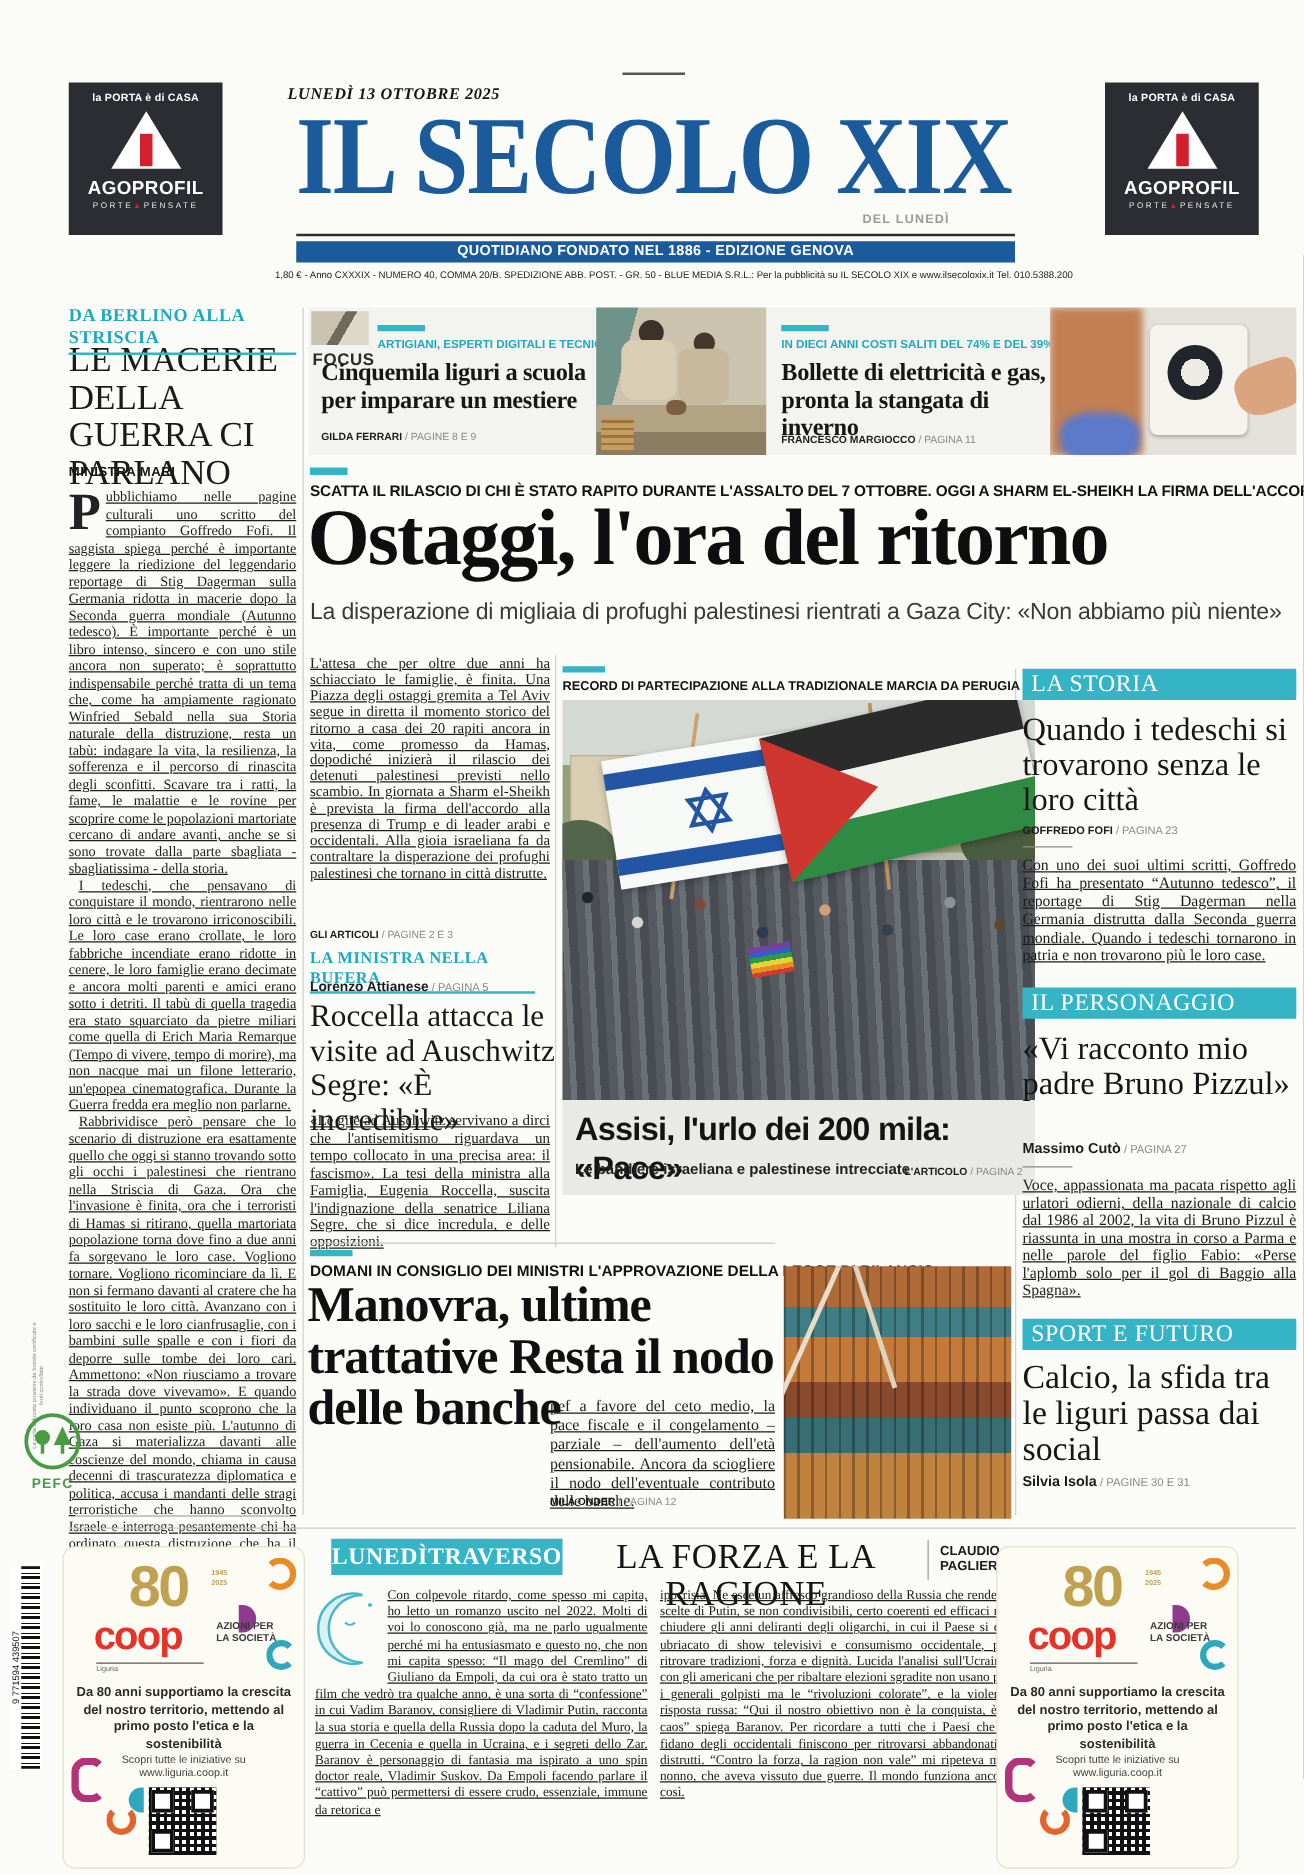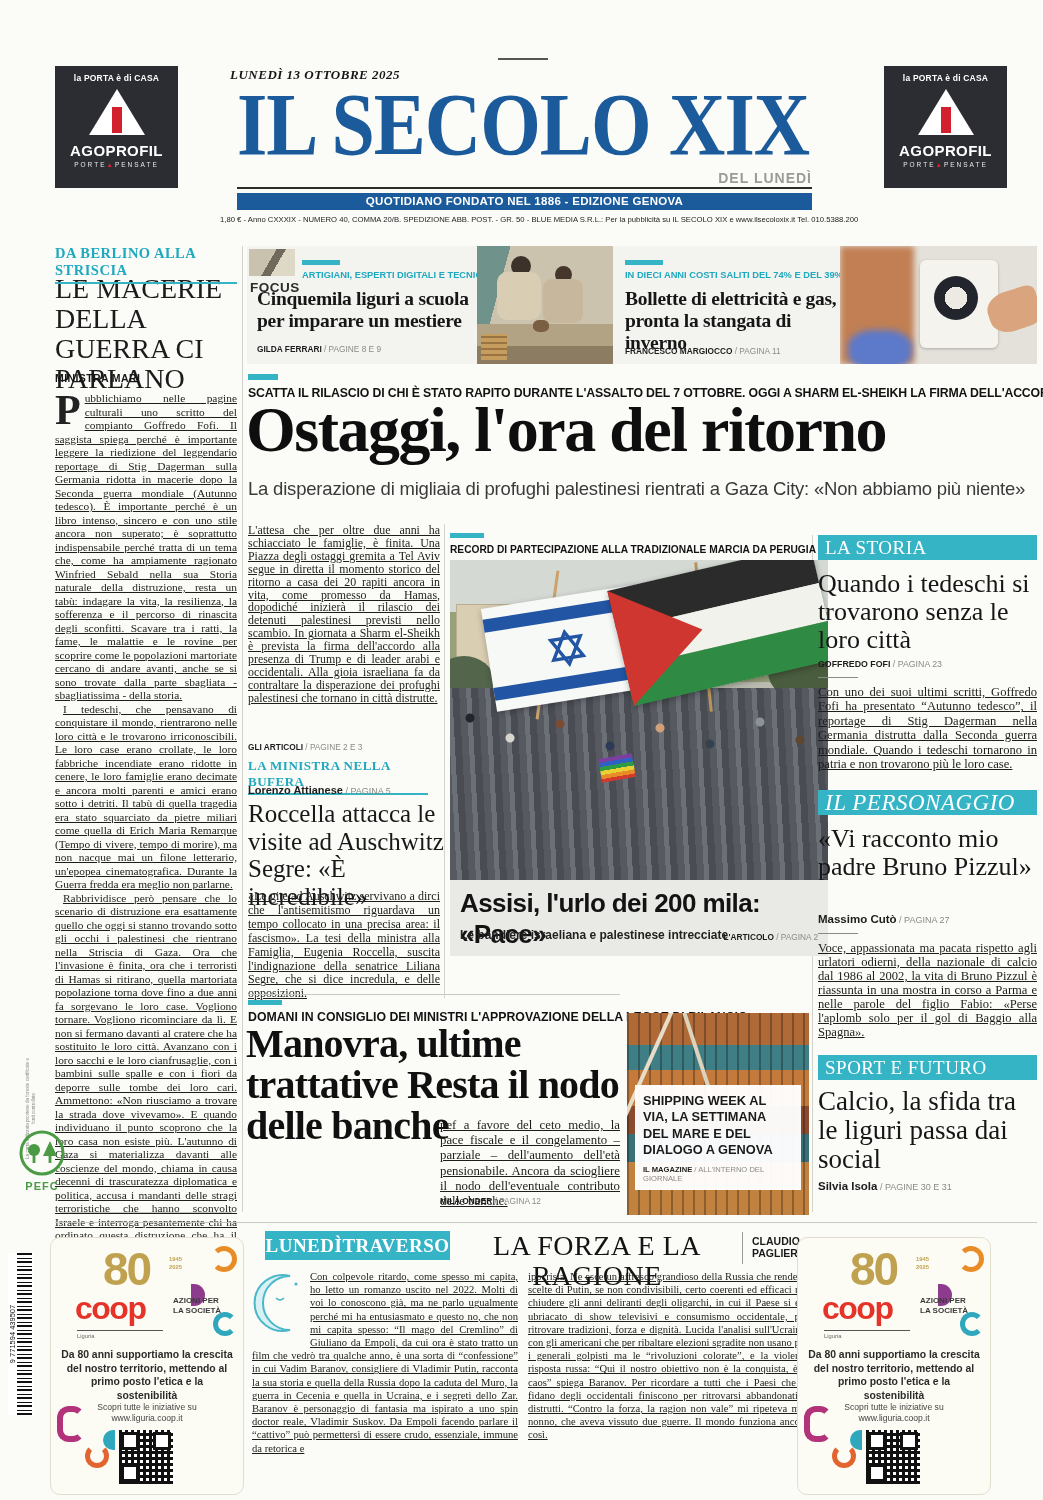--- a/index.html
+++ b/index.html
@@ -55,21 +55,21 @@
     </div>
     <div style="font-size:15px;font-weight:bold;margin-top:7px;letter-spacing:.4px;">AGOPROFIL</div>
     <div style="font-size:6.5px;letter-spacing:2px;color:#e8e8e8;margin-top:2px;">
       <span>PORTE</span><span style="color:#d3202e;">▲</span><span>PENSATE</span>
     </div>
   </div>
 
   <div class="abs" style="left:498px;top:58px;width:50px;height:2px;background:#555;"></div>
   <div class="abs" style="left:230px;top:67px;width:585px;text-align:left;font-size:13px;font-weight:bold;letter-spacing:.5px;font-style:italic;">LUNEDÌ 13 OTTOBRE 2025</div>
   <div class="abs m-title" style="left:228px;top:80px;width:590px;font-size:78px;line-height:1;">IL SECOLO XIX</div>
-  <div class="abs sans" style="left:690px;top:170px;width:122px;text-align:right;font-size:14px;font-weight:bold;color:#9a9a98;letter-spacing:1px;">DEL LUNEDÌ</div>
+  <div class="abs sans" style="left:690px;top:170px;width:122px;text-align:left;font-size:10px;font-weight:bold;color:#9a9a98;letter-spacing:1px;">DEL LUNEDÌ</div>
   <div class="abs" style="left:237px;top:187px;width:575px;height:2px;background:#2c2c2c;"></div>
   <div class="abs sans" style="left:237px;top:193px;width:575px;height:17px;background:#1b5b9b;color:#fff;font-size:11.5px;font-weight:bold;text-align:center;line-height:17px;letter-spacing:.3px;">QUOTIDIANO FONDATO NEL 1886 - EDIZIONE GENOVA</div>
   <div class="abs sans" style="left:220px;top:215px;width:610px;font-size:7.7px;color:#222;text-align:center;white-space:nowrap;">1,80 € - Anno CXXXIX - NUMERO 40, COMMA 20/B. SPEDIZIONE ABB. POST. - GR. 50 - BLUE MEDIA S.R.L.: Per la pubblicità su IL SECOLO XIX e www.ilsecoloxix.it Tel. 010.5388.200</div>
 
   <div class="abs" style="left:55px;top:274px;width:182px;font-size:28px;line-height:1.07;color:#1b1b1b;">LE MACERIE DELLA GUERRA CI PARLANO</div>
   <div class="abs sechead" style="left:55px;top:245px;width:182px;color:#1fa9bf;font-size:14.5px;border-bottom:2px solid #35b4c6;padding-bottom:3px;">DA BERLINO ALLA STRISCIA</div>
   <div class="abs sans" style="left:55px;top:372px;width:182px;font-size:10.5px;font-weight:bold;letter-spacing:.4px;">MINISTRA MARI</div>
   <div class="abs body-just" style="left:55px;top:392px;width:182px;font-size:11.4px;line-height:13.5px;">
     <p class="dropcap" style="margin:0;">Pubblichiamo nelle pagine culturali uno scritto del compianto Goffredo Fofi. Il saggista spiega perché è importante leggere la riedizione del leggendario reportage di Stig Dagerman sulla Germania ridotta in macerie dopo la Seconda guerra mondiale (Autunno tedesco). È importante perché è un libro intenso, sincero e con uno stile ancora non superato; è soprattutto indispensabile perché tratta di un tema che, come ha ampiamente ragionato Winfried Sebald nella sua Storia naturale della distruzione, resta un tabù: indagare la vita, la resilienza, la sofferenza e il percorso di rinascita degli sconfitti. Scavare tra i ratti, la fame, le malattie e le rovine per scoprire come le popolazioni martoriate cercano di andare avanti, anche se si sono trovate dalla parte sbagliata - sbagliatissima - della storia.</p>
     <p style="margin:0;text-indent:8px;">I tedeschi, che pensavano di conquistare il mondo, rientrarono nelle loro città e le trovarono irriconoscibili. Le loro case erano crollate, le loro fabbriche incendiate erano ridotte in cenere, le loro famiglie erano decimate e ancora molti parenti e amici erano sotto i detriti. Il tabù di quella tragedia era stato squarciato da pietre miliari come quella di Erich Maria Remarque (Tempo di vivere, tempo di morire), ma non nacque mai un filone letterario, un'epopea cinematografica. Durante la Guerra fredda era meglio non parlarne.</p>
@@ -189,21 +189,21 @@
   <div class="abs" style="left:818px;top:535px;width:219px;">
     <div class="teal-bg" style="height:25px;font-size:19px;line-height:25px;padding-left:7px;letter-spacing:.5px;">LA STORIA</div>
     <div class="abs" style="left:0;top:35px;width:219px;font-size:26px;line-height:1.08;color:#161616;font-family:Liberation Serif, serif;">Quando i tedeschi si trovarono senza le loro città</div>
     <div class="abs byl" style="left:0;top:124px;font-size:8.8px;">
       <span class="byl-n">GOFFREDO FOFI</span>
       <span>/ PAGINA 23</span>
     </div>
     <div class="abs" style="left:0;top:142px;width:40px;height:1px;background:#8a8a86;"></div>
     <div class="abs body-just" style="left:0;top:150px;width:219px;font-size:12.6px;line-height:14.4px;">Con uno dei suoi ultimi scritti, Goffredo Fofi ha presentato “Autunno tedesco”, il reportage di Stig Dagerman nella Germania distrutta dalla Seconda guerra mondiale. Quando i tedeschi tornarono in patria e non trovarono più le loro case.</div>
 
-    <div class="teal-bg abs" style="left:0;top:255px;width:212px;height:25px;font-size:23px;line-height:25px;padding-left:7px;letter-spacing:.5px;font-style:italic;">IL PERSONAGGIO</div>
+    <div class="teal-bg abs" style="left:0;top:255px;width:212px;height:25px;font-size:19px;line-height:25px;padding-left:7px;letter-spacing:.5px;">IL PERSONAGGIO</div>
     <div class="abs" style="left:0;top:290px;width:219px;font-size:26px;line-height:1.08;color:#161616;">«Vi racconto mio padre Bruno Pizzul»</div>
     <div class="abs byl" style="left:0;top:378px;font-size:9px;">
       <span class="byl-n" style="font-size:11.5px;">Massimo Cutò</span>
       <span>/ PAGINA 27</span>
     </div>
     <div class="abs" style="left:0;top:398px;width:40px;height:1px;background:#8a8a86;"></div>
     <div class="abs body-just" style="left:0;top:406px;width:219px;font-size:12.6px;line-height:14px;">Voce, appassionata ma pacata rispetto agli urlatori odierni, della nazionale di calcio dal 1986 al 2002, la vita di Bruno Pizzul è riassunta in una mostra in corso a Parma e nelle parole del figlio Fabio: «Perse l'aplomb solo per il gol di Baggio alla Spagna».</div>
 
     <div class="teal-bg abs" style="left:0;top:520px;width:212px;height:25px;font-size:19px;line-height:25px;padding-left:7px;letter-spacing:.5px;">SPORT E FUTURO</div>
     <div class="abs" style="left:0;top:552px;width:219px;font-size:27px;line-height:1.08;color:#161616;">Calcio, la sfida tra le liguri passa dai social</div>
@@ -221,27 +221,20 @@
   <div class="abs byl" style="left:440px;top:1196px;font-size:8.3px;">
     <span class="byl-n">MILA ONDER</span>
     <span>/ PAGINA 12</span>
   </div>
 
   <div class="abs ph" style="left:627px;top:1013px;width:182px;height:202px;background:
        linear-gradient(180deg,#b06a38 0 16%,#3f7e85 16% 28%,#c47a3b 28% 46%,#8a4a2e 46% 60%,#3a6e77 60% 74%,#c2823f 74%);">
     <div class="abs" style="left:0;top:0;width:182px;height:202px;background:repeating-linear-gradient(90deg,rgba(0,0,0,.28) 0 2px,transparent 2px 11px);"></div>
     <div class="abs" style="left:18px;top:-6px;width:4px;height:120px;background:#e8ddc8;transform:rotate(24deg);"></div>
     <div class="abs" style="left:70px;top:-10px;width:4px;height:110px;background:#ddd2bc;transform:rotate(-18deg);"></div>
-    <div class="abs" style="left:8px;right:8px;top:72px;background:rgba(255,255,255,.96);padding:8px 8px 7px;">
-      <div class="sans" style="font-size:12.8px;font-weight:bold;line-height:1.28;color:#1a1a1a;">SHIPPING WEEK AL VIA, LA SETTIMANA DEL MARE E DEL DIALOGO A GENOVA</div>
-      <div class="byl" style="font-size:7.6px;margin-top:6px;">
-        <span class="byl-n">IL MAGAZINE</span>
-        <span>/ ALL'INTERNO DEL GIORNALE</span>
-      </div>
-    </div>
   </div>
 
   <div class="abs hr" style="left:55px;top:1222px;width:982px;height:1px;"></div>
 
   <div class="abs teal-bg" style="left:265px;top:1231px;width:185px;height:29px;text-align:center;font-size:19px;font-weight:bold;line-height:29px;letter-spacing:.5px;">LUNEDÌTRAVERSO</div>
   <div class="abs" style="left:458px;top:1231px;width:278px;text-align:center;font-size:28px;line-height:30px;letter-spacing:.5px;color:#141414;">LA FORZA E LA RAGIONE</div>
   <div class="abs" style="left:742px;top:1232px;width:1px;height:32px;background:#9a9a96;"></div>
   <div class="abs sans" style="left:752px;top:1235px;width:62px;font-size:10.5px;font-weight:bold;line-height:1.15;color:#1a1a1a;">CLAUDIO PAGLIERI</div>
 
   <div class="abs body-just" style="left:252px;top:1270px;width:266px;font-size:10.6px;line-height:13.2px;">

